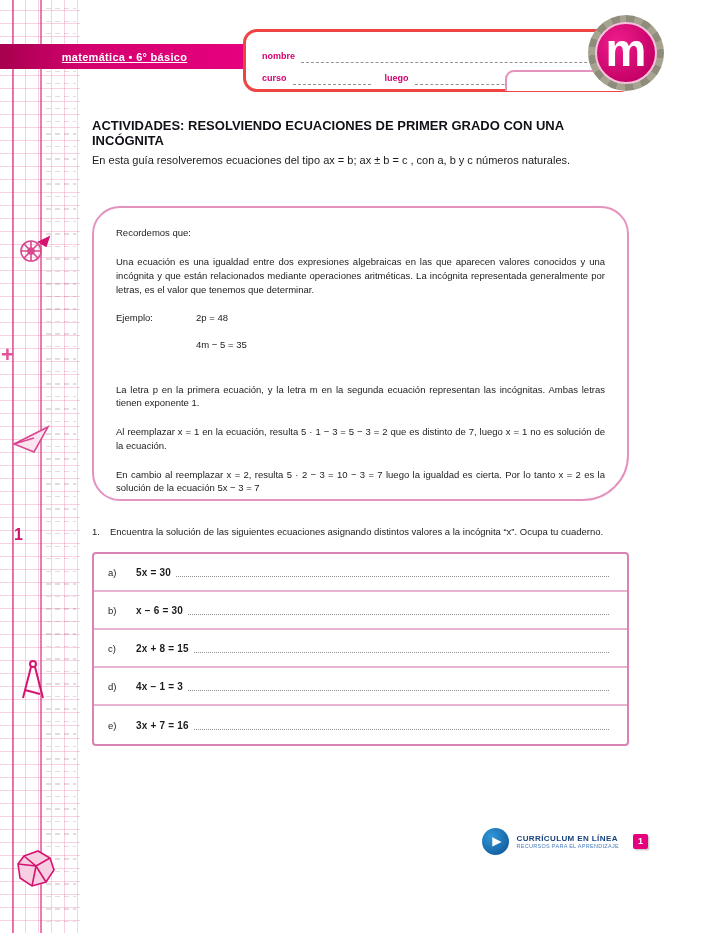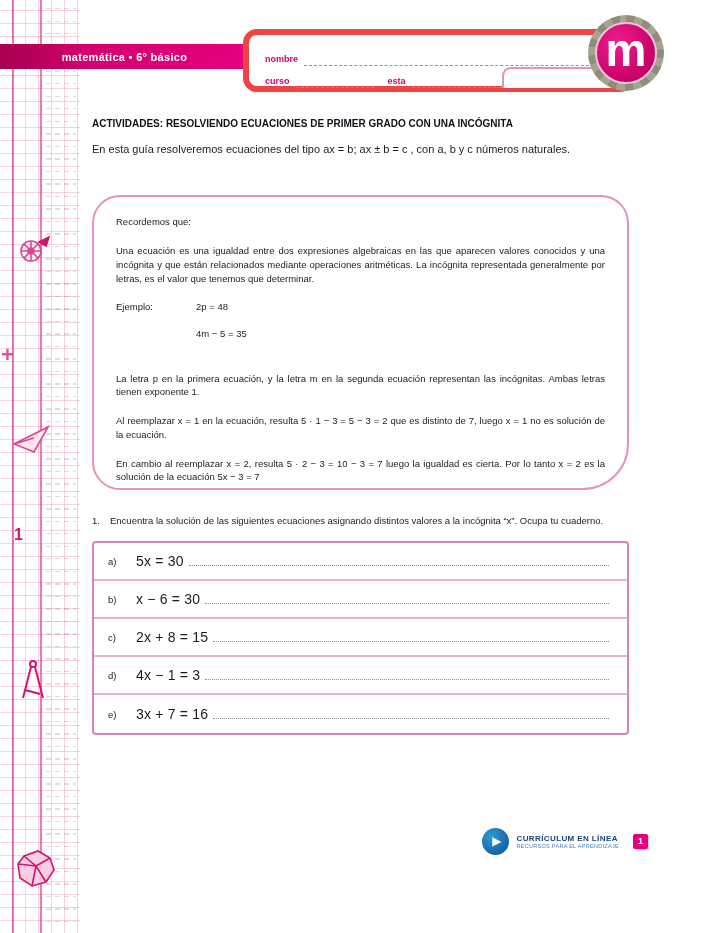--- a/index.html
+++ b/index.html
@@ -20,61 +20,61 @@
     background-size:100% 100%; opacity:.6;
     -webkit-mask-image:repeating-linear-gradient(90deg,#000 0 5px, transparent 5px 9px);
             mask-image:repeating-linear-gradient(90deg,#000 0 5px, transparent 5px 9px);
   }
   .doodle { position:absolute; color:#d4146f; }
 
   
   .banner { position:absolute; left:0; top:44px; width:249px; height:25px;
     background:linear-gradient(90deg,#a8004f 0%, #d4006f 35%, #e6007e 100%);
     border-radius:0 5px 5px 0; display:flex; align-items:center; justify-content:center;
-    color:#fff; font-size:11px; font-weight:bold; letter-spacing:.3px; }
+    color:#fff; font-size:11px; font-weight:bold; letter-spacing:.3px;text-decoration:underline; }
   .form-box { position:absolute; left:243px; top:29px; width:391px; height:63px;
-    background:#fff; border:6px solid #ef4444; border-radius:14px; padding:9px 14px 0 16px; }
+    background:#fff; border:3px solid #ef4444; border-radius:14px; padding:9px 14px 0 16px; }
   .form-row { display:flex; align-items:flex-end; height:22px; }
   .flabel { color:#d4006f; font-weight:bold; font-size:9px; margin-right:6px; padding-bottom:2px; }
   .dotline { border-bottom:1.6px dashed #9a8f97; height:12px; }
   .dl-grow { flex:1; }
   .dl-curso { width:78px; margin-right:14px; }
   .dl-fecha { width:120px; }
   .notch { position:absolute; right:-2px; bottom:-2px; width:128px; height:21px; background:#fff;
     border-left:2px solid #e493bf; border-top:2px solid #e493bf; border-top-left-radius:9px; }
   .m-logo { position:absolute; left:588px; top:15px; width:76px; height:76px; }
   .m-burst { position:absolute; inset:0; border-radius:50%;
     background:repeating-conic-gradient(#8f8c7c 0 14deg, #a7a391 14deg 28deg); filter:blur(.4px); }
   .m-circle { position:absolute; inset:7px; border-radius:50%;
     background:radial-gradient(circle at 35% 32%, #ee1d8d, #c40065 75%);
     border:2px solid #f6c3dd; display:flex; align-items:center; justify-content:center; }
   .m-circle span { color:#fff; font-size:46px; font-weight:bold; line-height:1; margin-top:-6px; }
 
   
   .content { position:absolute; left:92px; top:110px; width:537px; color:#1c1c1c; }
-  h1.title { font-size:10px; font-weight:bold; color:#101018; margin:8px 0 12px; }
+  h1.title { font-size:13px; font-weight:bold; color:#101018; margin:8px 0 4px; }
   .intro { font-size:11px; line-height:1.6; text-align:justify; margin-bottom:36px; }
 
   .recall-box { border:2px solid #e493bf; border-radius:28px 28px 46px 28px;
     padding:18px 22px 2px; margin-bottom:24px; }
   .recall-box p { font-size:9.5px; line-height:1.45; text-align:justify; margin-bottom:15px; }
   .recall-heading { margin-bottom:16px !important; }
   .example { display:flex; margin:2px 0 17px; font-size:9.5px; }
   .example .exlabel { width:80px; }
   .example .eqs div { margin-bottom:16px; }
 
   .exercise-lead { display:flex; font-size:9.5px; line-height:1.45; margin:0 0 13px; }
   .exercise-lead .num { width:18px; flex:none; }
 
   .eq-table { border:2px solid #d883b4; border-radius:4px; background:#fff; }
   .eq-row { display:flex; align-items:center; height:38px; padding:0 18px 0 14px;
     border-bottom:2px solid #e9b4d2; }
   .eq-row:last-child { border-bottom:none; }
   .eq-letter { width:28px; font-size:9.5px; }
-  .eq-text { font-size:14px; font-weight:normal; letter-spacing:.2px; white-space:nowrap;text-align:right; }
+  .eq-text { font-size:10px; font-weight:bold; letter-spacing:.2px; white-space:nowrap;text-align:right; }
   .eq-dots { flex:1; border-bottom:1.6px dotted #8f8f8f; height:2px; margin-left:5px; transform:translateY(4px); }
 
   
   .footer { position:absolute; left:92px; top:826px; width:556px; height:30px;
     display:flex; align-items:center; justify-content:flex-end; }
   .play-circle { width:27px; height:27px; border-radius:50%;
     background:radial-gradient(circle at 35% 32%, #2f97d8, #135e9f 80%);
     display:flex; align-items:center; justify-content:center; margin-right:7px; }
   .play-circle span { color:#fff; font-size:12px; margin-left:2px; line-height:1; }
   .brand-text { margin-right:14px; }
@@ -136,21 +136,21 @@
   </div>
 
   <div class="form-box">
     <div class="form-row">
       <span class="flabel">nombre</span>
       <span class="dotline dl-grow"></span>
     </div>
     <div class="form-row">
       <span class="flabel">curso</span>
       <span class="dotline dl-curso"></span>
-      <span class="flabel">esta</span>
+      <span class="flabel">luego</span>
       <span class="dotline dl-fecha"></span>
     </div>
     <div class="notch"></div>
   </div>
 
   <div class="m-logo">
     <div class="m-burst"></div>
     <div class="m-circle">
       <span>m</span>
     </div>

